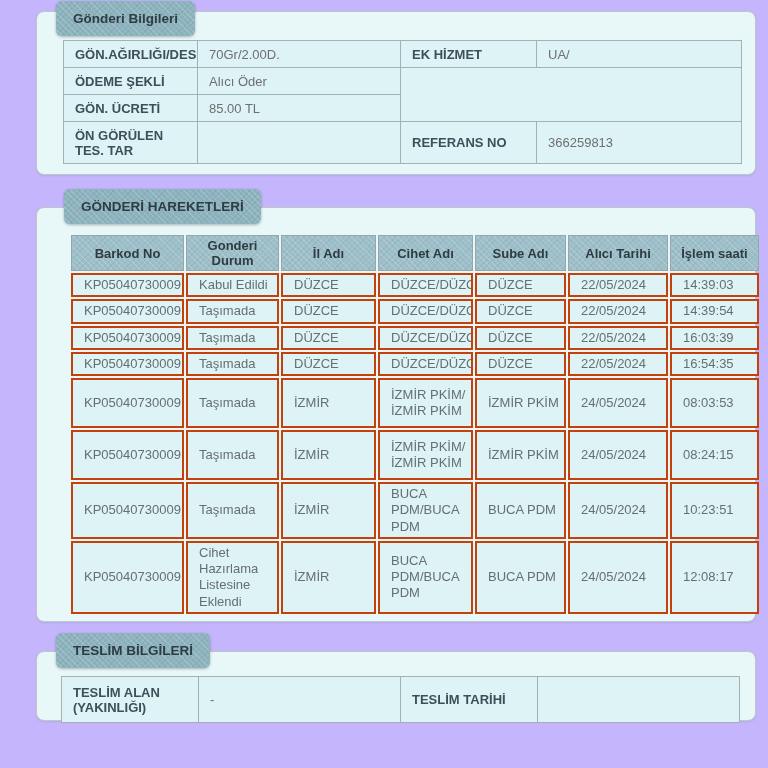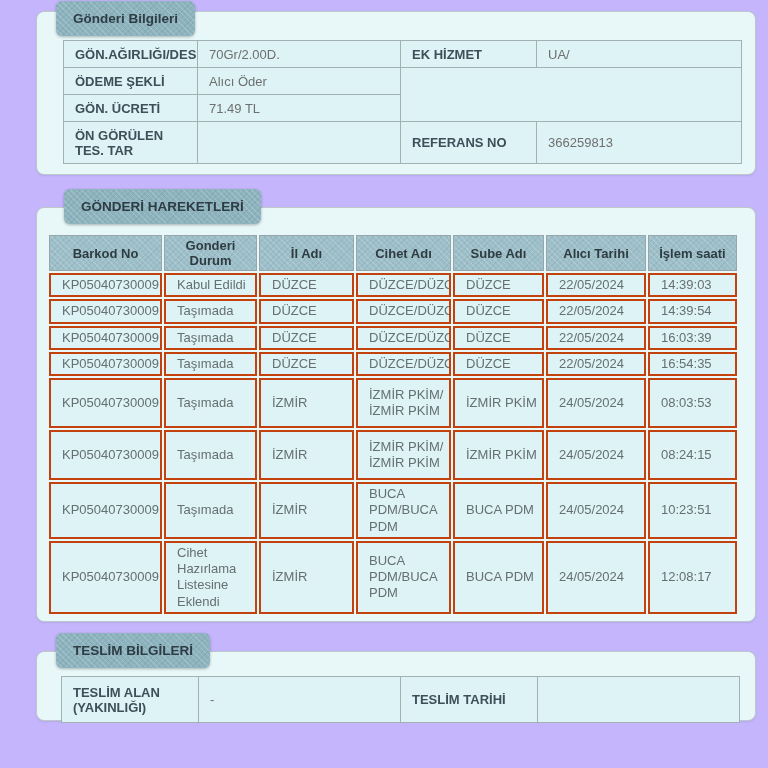--- a/index.html
+++ b/index.html
@@ -47,21 +47,21 @@
   .t1 col:nth-child(1){width:134px} .t1 col:nth-child(2){width:203px}
   .t1 col:nth-child(3){width:136px} .t1 col:nth-child(4){width:205px}
   .t1 tr.r-s { height:27px; } .t1 tr.r-l { height:42px; }
   .t3 { left:24px; top:24px; width:678px; }
   .t3 col:nth-child(1){width:137px} .t3 col:nth-child(2){width:202px}
   .t3 col:nth-child(3){width:137px} .t3 col:nth-child(4){width:202px}
   .t3 tr { height:46px; }
 
   
   table.moves {
-    position:absolute; left:10px; top:25px; width:682px;
+    position:absolute; left:32px; top:25px; width:682px;
     border-collapse:separate; border-spacing:2px; table-layout:fixed;
   }
   table.moves th {
     border:1px solid #96a6aa;
     background-color:#9dbfc9;
     background-image:
       repeating-linear-gradient(45deg, rgba(255,255,255,.16) 0 1px, rgba(0,0,0,0) 1px 4px),
       repeating-linear-gradient(135deg, rgba(0,0,0,.05) 0 1px, rgba(0,0,0,0) 1px 4px);
     font-size:13px; font-weight:bold; color:#2e3c42;
     text-align:center; vertical-align:middle; padding:2px 3px; height:34px;
@@ -101,21 +101,21 @@
         <td class="lbl">EK HİZMET</td>
         <td class="val">UA/</td>
       </tr>
       <tr class="r-s">
         <td class="lbl">ÖDEME ŞEKLİ</td>
         <td class="val">Alıcı Öder</td>
         <td class="val" colspan="2" rowspan="2"></td>
       </tr>
       <tr class="r-s">
         <td class="lbl">GÖN. ÜCRETİ</td>
-        <td class="val">71.49 TL</td>
+        <td class="val">85.00 TL</td>
       </tr>
       <tr class="r-l">
         <td class="lbl">ÖN GÖRÜLEN TES. TAR</td>
         <td class="val"></td>
         <td class="lbl">REFERANS NO</td>
         <td class="val">366259813</td>
       </tr>
     </tbody>
       </table>
   </div>

